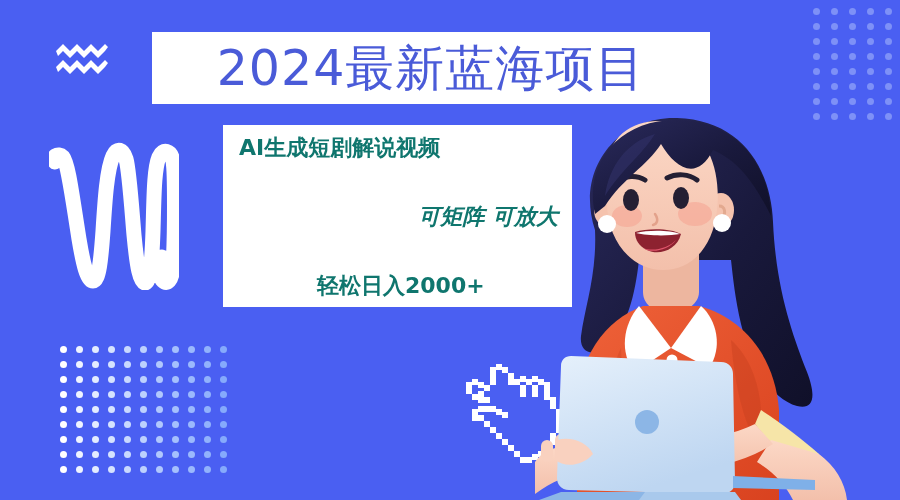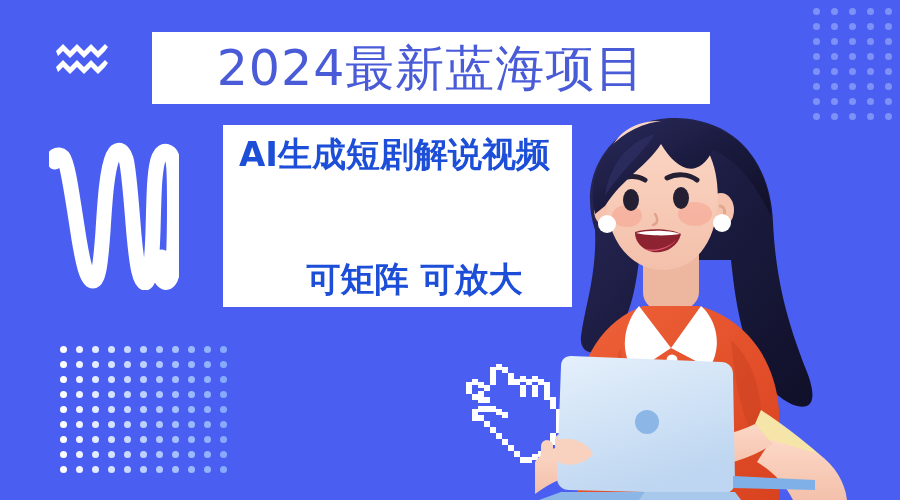--- a/index.html
+++ b/index.html
@@ -66,29 +66,29 @@
 
   
   #body-card{
     position:absolute; left:218px; top:125px;
     width:349px; height:182px;
     background:#ffffff;
     padding:12px 14px 10px 14px;
     display:flex; flex-direction:column; justify-content:space-between;
   }
   .body-line{
-    color:#1d4ed8;
-    font-size:34px;
+    color:#0f766e;
+    font-size:22px;
     line-height:1.02;
     white-space:nowrap;
     font-family:"DejaVu Sans","Liberation Sans",sans-serif;
     font-weight:600;
   }
   .bl-1{ text-align:left;  padding-left:2px; }
-  .bl-2{ text-align:center;  padding-left:34px; }
+  .bl-2{ text-align:right;  padding-left:34px;font-style:italic; }
   .bl-3{ text-align:left;  padding-left:62px; }
   .bl-4{ text-align:left;  padding-left:80px; }
 </style>
 </head>
 <body>
 
 <div id="poster">
 
   <div class="dotgrid" id="dots-top-right">
       <i style="background: rgb(126, 145, 247);"></i>
@@ -410,15 +410,16 @@
     <path d="M110 382 L200 382 L206 390 L104 390 Z" fill="#a9c9ec"></path>
   </svg>
 
   <div id="title-card">
     <div id="title-text">2024最新蓝海项目</div>
   </div>
 
   <div id="body-card">
     <div class="body-line bl-1">AI生成短剧解说视频</div>
     <div class="body-line bl-2">可矩阵  可放大</div>
+    <div class="body-line bl-4">轻松日入2000+</div>
   </div>
 
 </div>
 
 </body></html>

